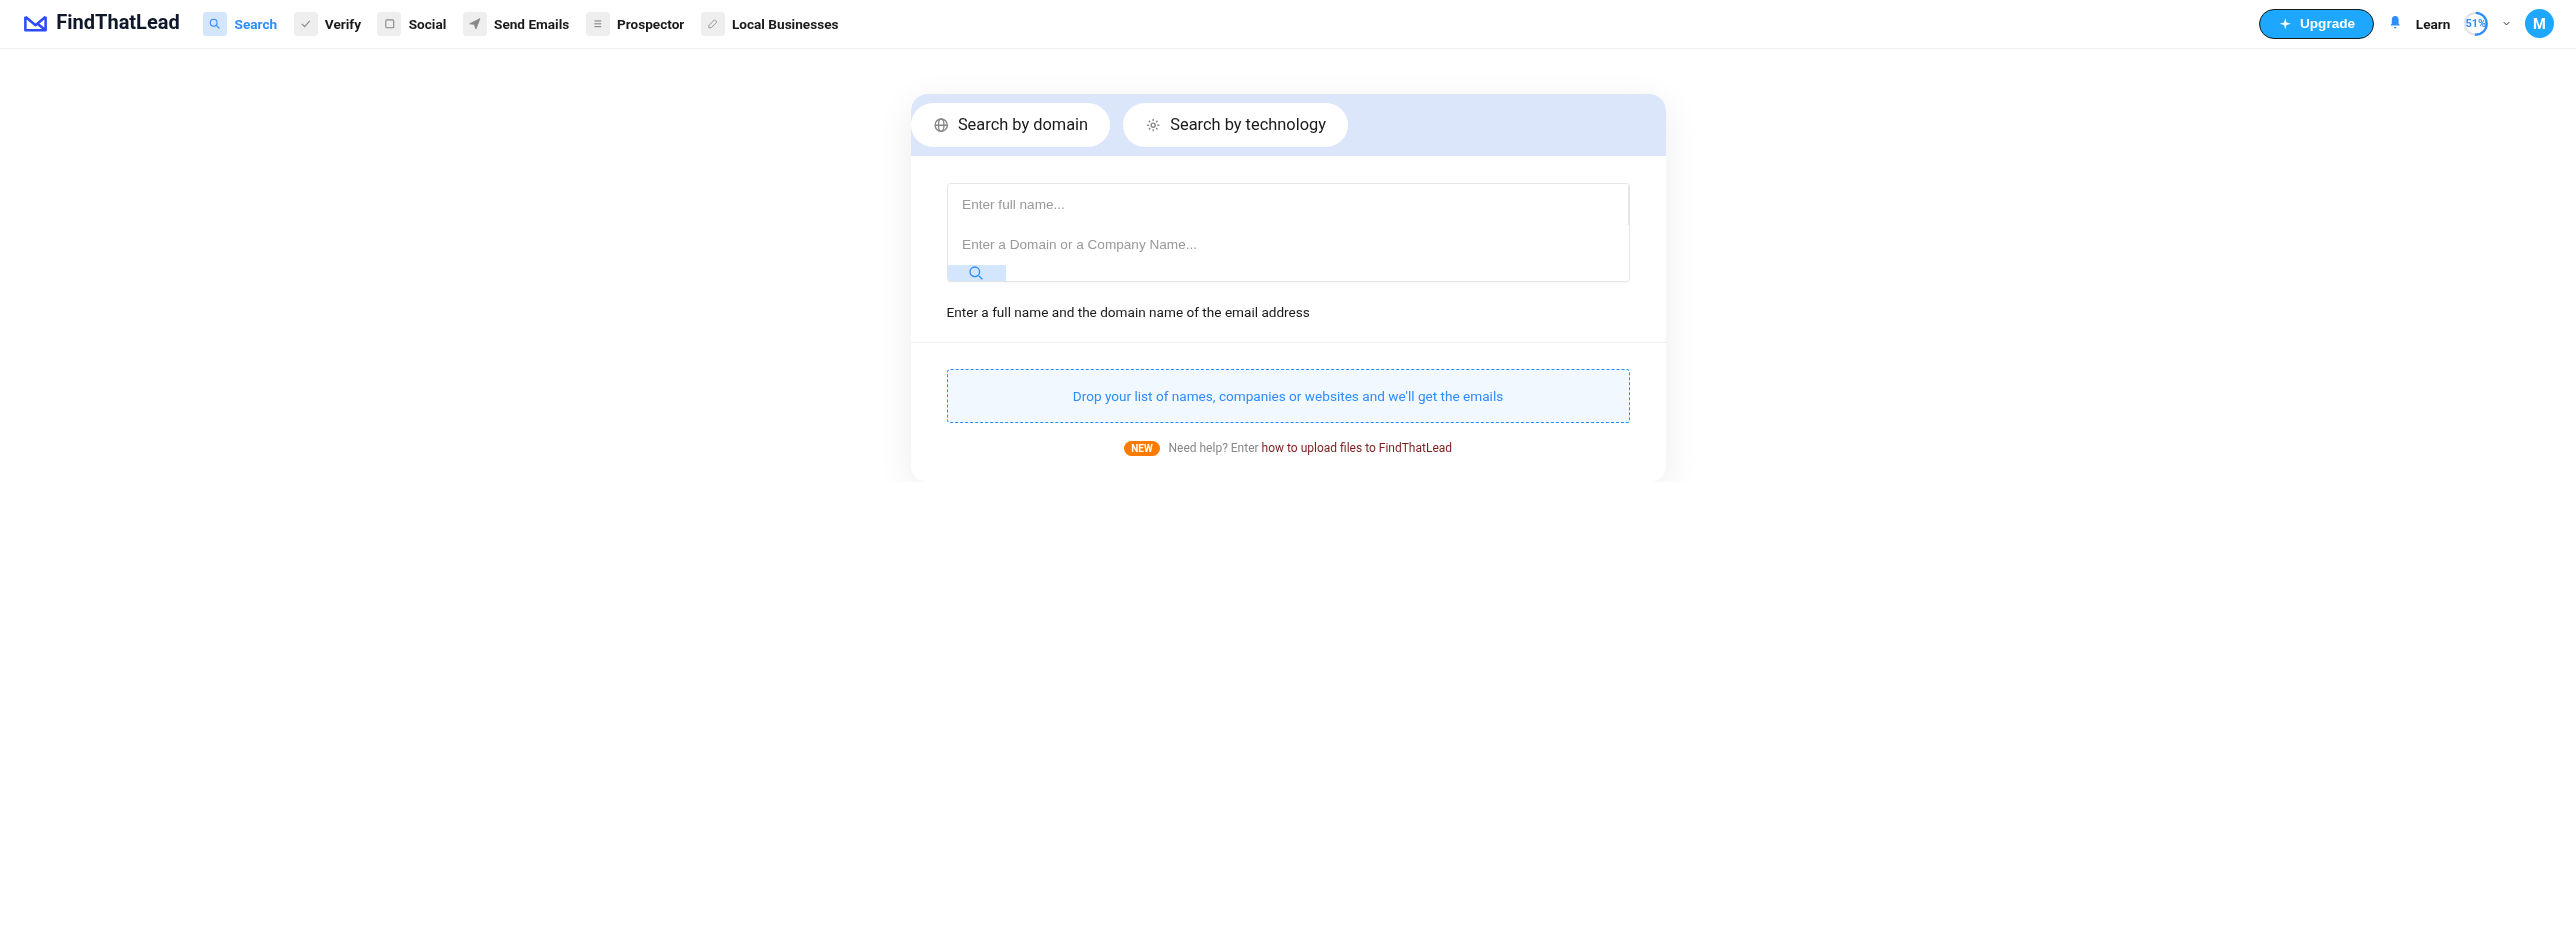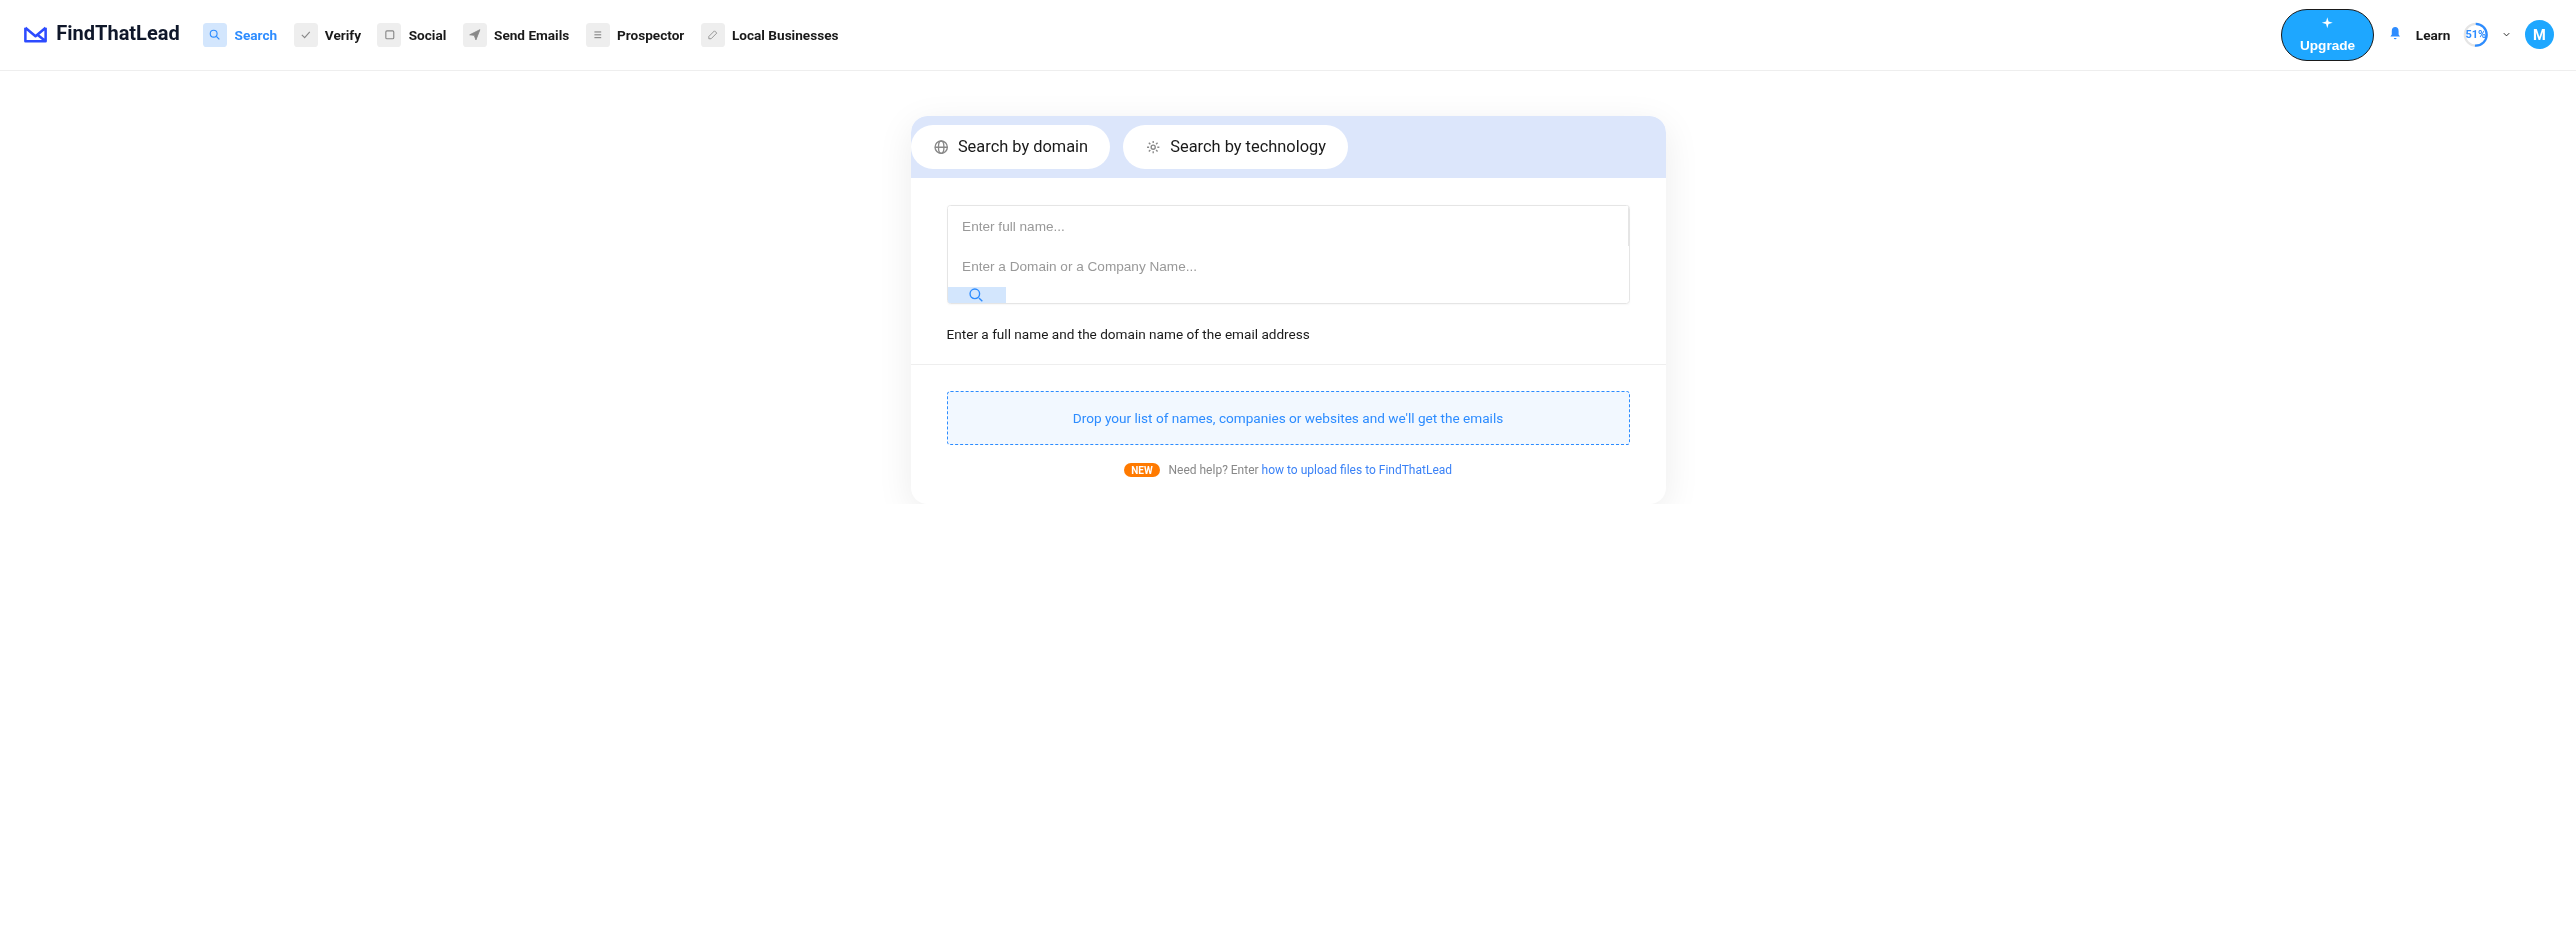--- a/index.html
+++ b/index.html
@@ -9,21 +9,21 @@
 .header { display: flex; align-items: center; padding: 9px 22px; border-bottom: 0.9px solid #eee; gap: 14.6px; }
 .logo { display: flex; align-items: flex-start; gap: 7.3px; font-weight: 700; font-size: 20px; color: #0f172a; cursor: pointer; }
 .logo svg { width: 27px; height: 27px; }
 .nav { display: flex; gap: 16.4px; align-items: center; margin-left: 9px; }
 .nav-item { display: flex; align-items: center; gap: 7.3px; font-weight: 700; font-size: 13.6px; color: #1a1a1a; cursor: pointer; }
 .nav-item.active { color: #2D8CFF; }
 .nav-icon { width: 24px; height: 24px; background: #eee; border-radius: 3.6px; display: flex; align-items: center; justify-content: center; }
 .nav-item.active .nav-icon { background: #D3E6FD; }
 .nav-icon svg { width: 13.6px; height: 13.6px; }
 .header-right { margin-left: auto; display: flex; align-items: center; gap: 12.7px; }
-.upgrade-btn { background: #1EA7FF; color: #fff; border: 1.8px solid #1a1a1a; border-radius: 909px; padding: 6.4px 18px; font-weight: 700; font-size: 13.6px; display: flex; align-items: center; gap: 7.3px; cursor: pointer; flex-direction: column; }
+.upgrade-btn { background: #1EA7FF; color: #fff; border: 1.8px solid #1a1a1a; border-radius: 909px; padding: 6.4px 18px; font-weight: 700; font-size: 13.6px; display: flex; align-items: center; gap: 7.3px; cursor: pointer; }
 .upgrade-btn svg { width: 14.6px; height: 14.6px; }
 .bell-icon svg { width: 16.4px; height: 16.4px; fill: #2D8CFF; }
 .username { font-weight: 700; font-size: 13.6px; }
 .progress-ring { width: 25.5px; height: 25.5px; position: relative; display: flex; align-items: center; justify-content: center; }
 .progress-ring svg { position: absolute; width: 25.5px; height: 25.5px; }
 .progress-ring span { font-size: 11px; font-weight: 700; color: #2D8CFF; position: relative; }
 .chevron-down svg { width: 11px; height: 11px; }
 .avatar { width: 29px; height: 29px; border-radius: 50%; background: #1EA7FF; color: #fff; display: flex; align-items: center; justify-content: center; font-weight: 700; font-size: 14.6px; cursor: pointer; }
 
 
@@ -45,21 +45,21 @@
 .search-btn { width: 58px; background: #D3E6FD; border: none; display: flex; align-items: center; justify-content: center; cursor: pointer; }
 .search-btn svg { width: 16.4px; height: 16.4px; stroke: #2D8CFF; fill: none; stroke-width: 2; }
 
 .hint { font-size: 13.6px; color: #1a1a1a; margin-top: 22px; margin-bottom: 22px; }
 .divider { border-top: 0.9px solid #eee; margin: 0 -36px; }
 
 .dropzone { margin: 25.5px 0 18px 0; border: 0.9px dashed #2D8CFF; background: #F2F8FF; border-radius: 3.6px; padding: 18px; text-align: center; color: #2D8CFF; font-weight: 400; font-size: 13.6px; cursor: pointer; }
 
 .help-row { text-align: center; font-size: 12px; color: #888; padding-bottom: 27px; }
 .new-badge { background: #FF7A00; color: #fff; border-radius: 909px; padding: 1.8px 7.3px; font-size: 10px; font-weight: 700; margin-right: 5.5px; }
-.help-link { color: #3b82f6; }
+.help-link { color: #7f1d1d; }
 </style>
 </head>
 <body>
 
 <div class="header">
   <div class="logo">
     <svg viewBox="0 0 32 32">
         <path d="M4 8 L16 18 L28 8 M4 8 L4 24 L28 24 L28 8 M18 16 L28 24" stroke="#2D4BFF" stroke-width="3" fill="none" stroke-linejoin="round"></path>
       </svg>
     <span>FindThatLead</span>

